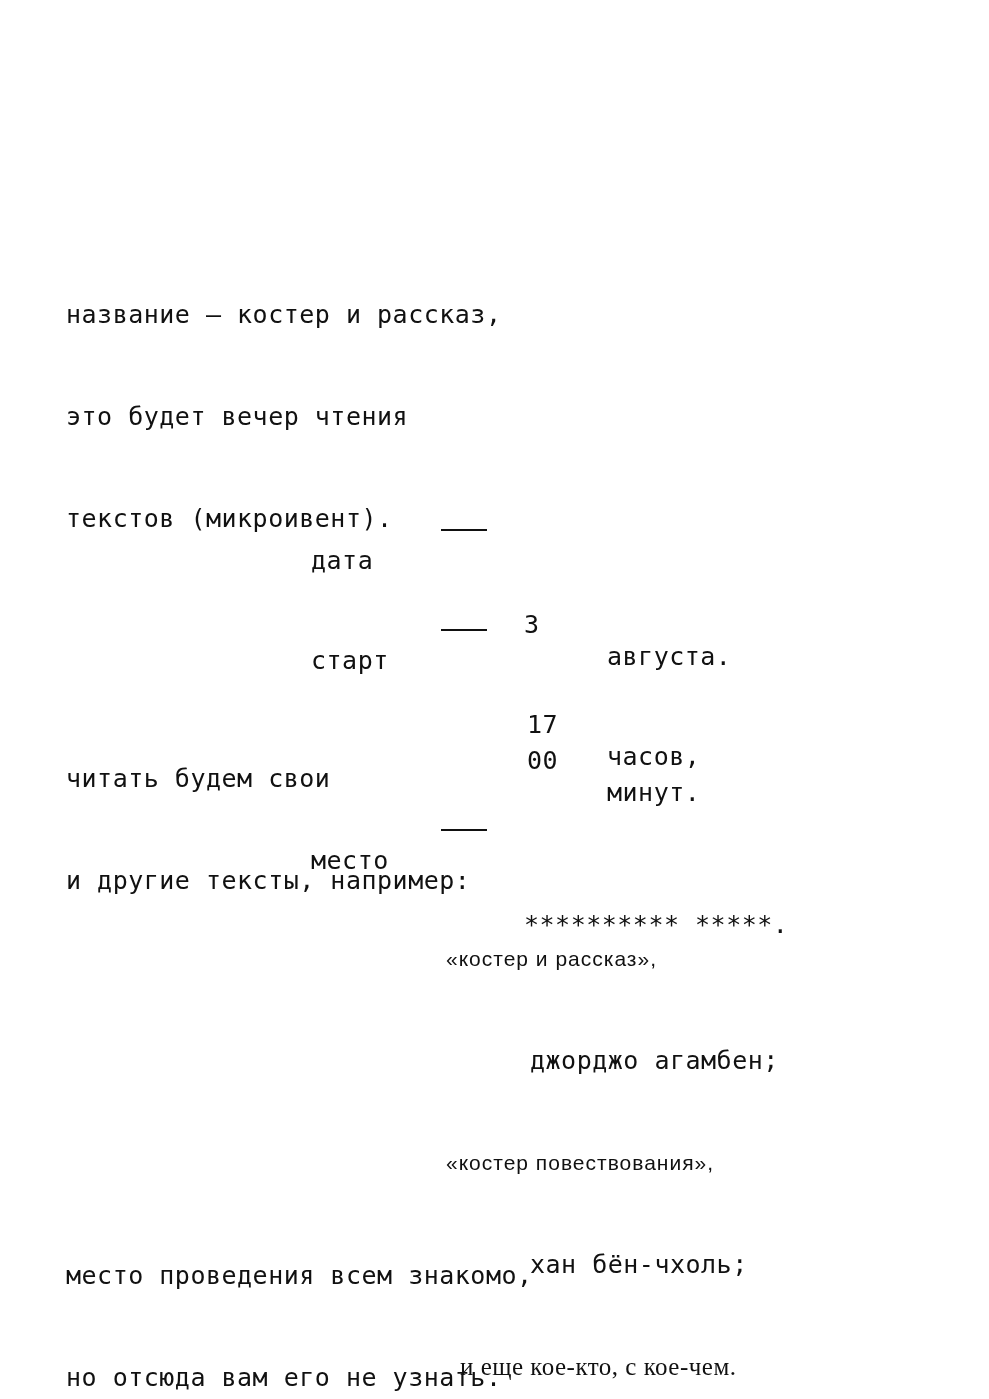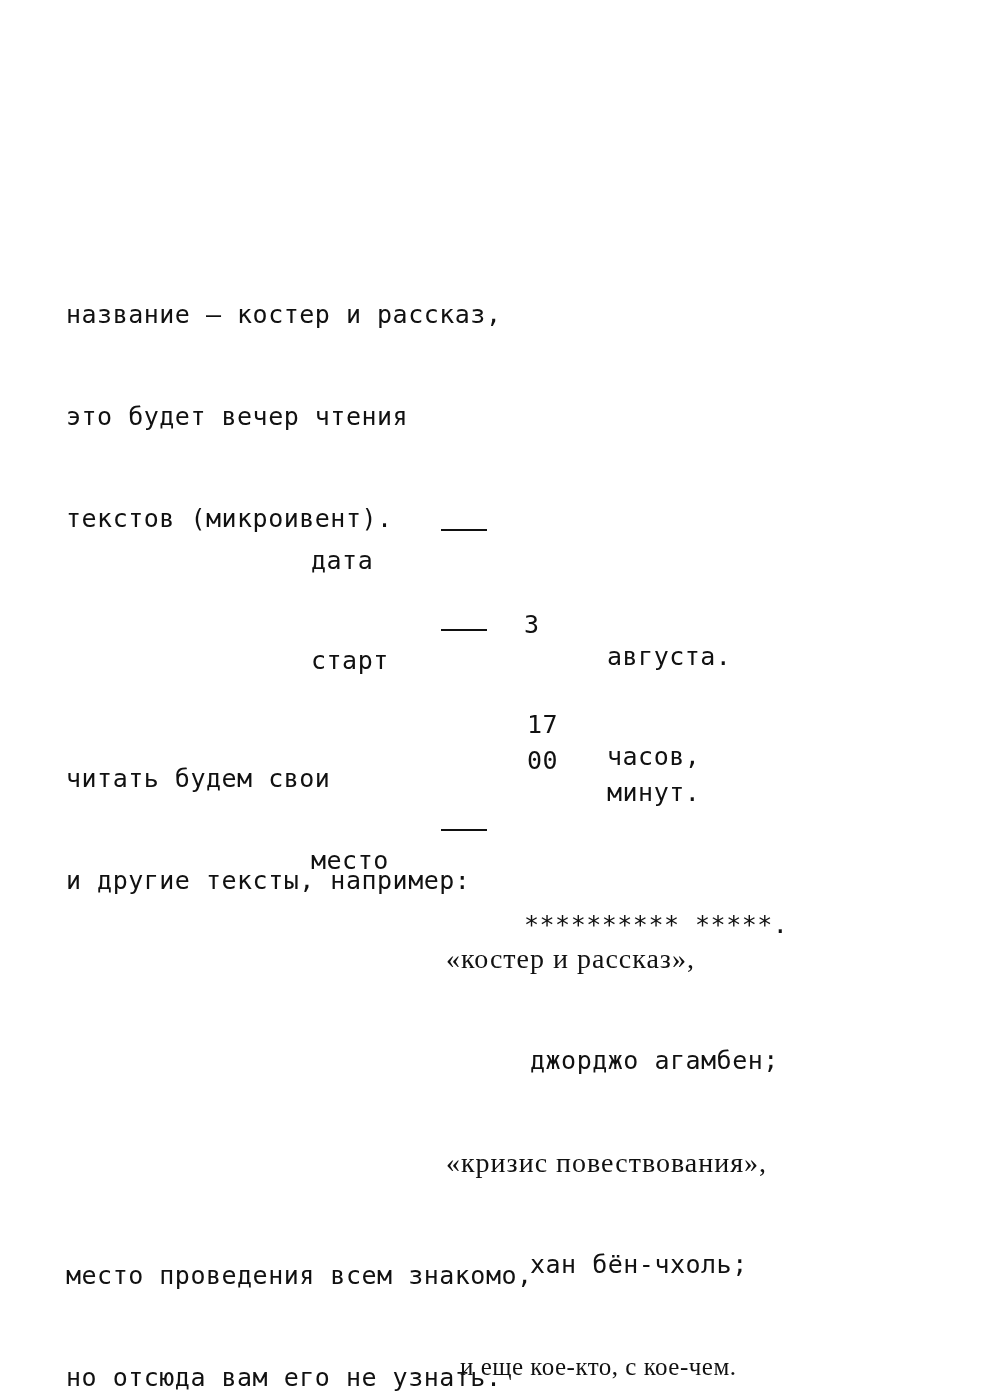--- a/index.html
+++ b/index.html
@@ -44,22 +44,22 @@
     }
     .dnum { position: absolute; left: 213px; }
     .dnum.shift { left: 216px; }
     .dunit { position: absolute; left: 296px; }
     .dstars { position: absolute; left: 213px; }
 
     #reading { left: 66px; top: 694px; }
 
     #books { left: 446px; top: 874px; }
     .serif-title {
-      font-family: Liberation Serif, serif;
-      font-size: 28px;
+      font-family: Liberation Sans, sans-serif;
+      font-size: 21px;
       letter-spacing: 1px;
     }
     .indent1 { padding-left: 84px; }
     .indent2 { padding-left: 14px; font-family: Liberation Serif, serif; }
 
     #venue { left: 66px; top: 1191px; }
   </style>
 </head>
 <body>
 
@@ -94,21 +94,21 @@
 </div>
 
 <div class="block" id="reading">
   <span class="line">читать будем свои</span>
   <span class="line">и другие тексты, например:</span>
 </div>
 
 <div class="block" id="books">
   <span class="line serif-title">«костер и рассказ»,</span>
   <span class="line indent1">джорджо агамбен;</span>
-  <span class="line serif-title">«кризис повествования»,</span>
+  <span class="line serif-title">«костер повествования»,</span>
   <span class="line indent1">хан бён-чхоль;</span>
   <span class="line indent2">и еще кое-кто, с кое-чем.</span>
   
 </div>
 
 <div class="block" id="venue">
   <span class="line">место проведения всем знакомо,</span>
   <span class="line">но отсюда вам его не узнать.</span>
   
   

